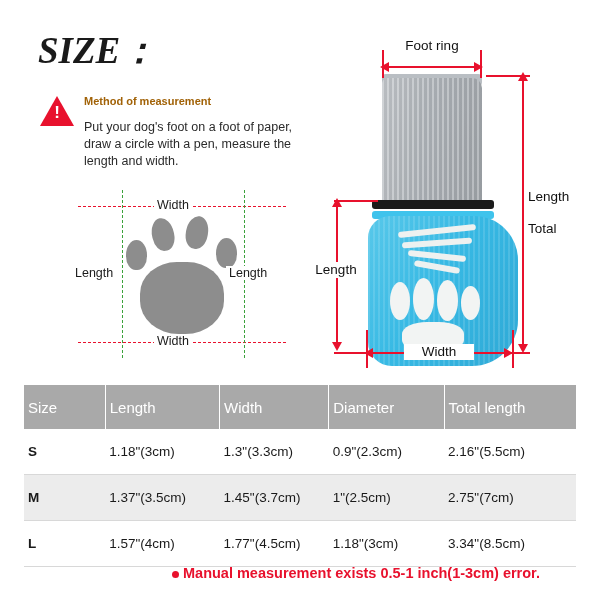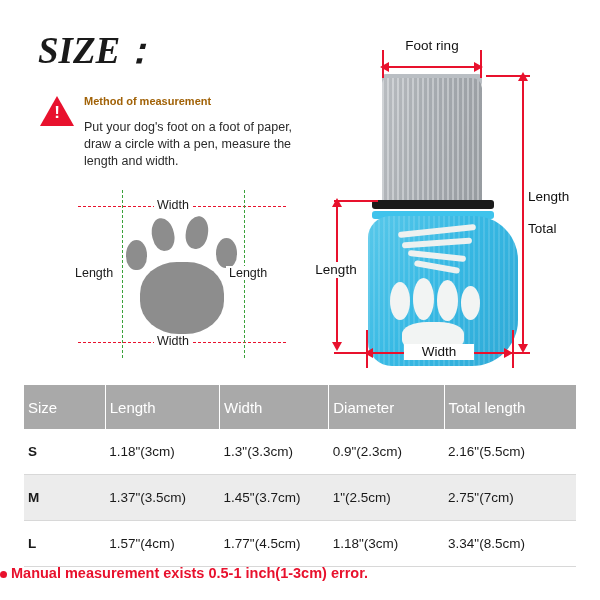--- a/index.html
+++ b/index.html
@@ -286,21 +286,21 @@
   .row-even td { background: #ececec; }
   .table td.size-cell { font-weight: bold; }
   .table tbody tr td { border-bottom: 1px solid #d8d8d8; }
 
   
   .note {
     position: absolute;
     left: 0;
     top: 565px;
     width: 540px;
-    text-align: left;
+    text-align: right;
     font-size: 14.5px;
     font-weight: bold;
     color: #e8112d;
   }
   .note .dot {
     display: inline-block;
     width: 7px;
     height: 7px;
     background: #e8112d;
     border-radius: 50%;

